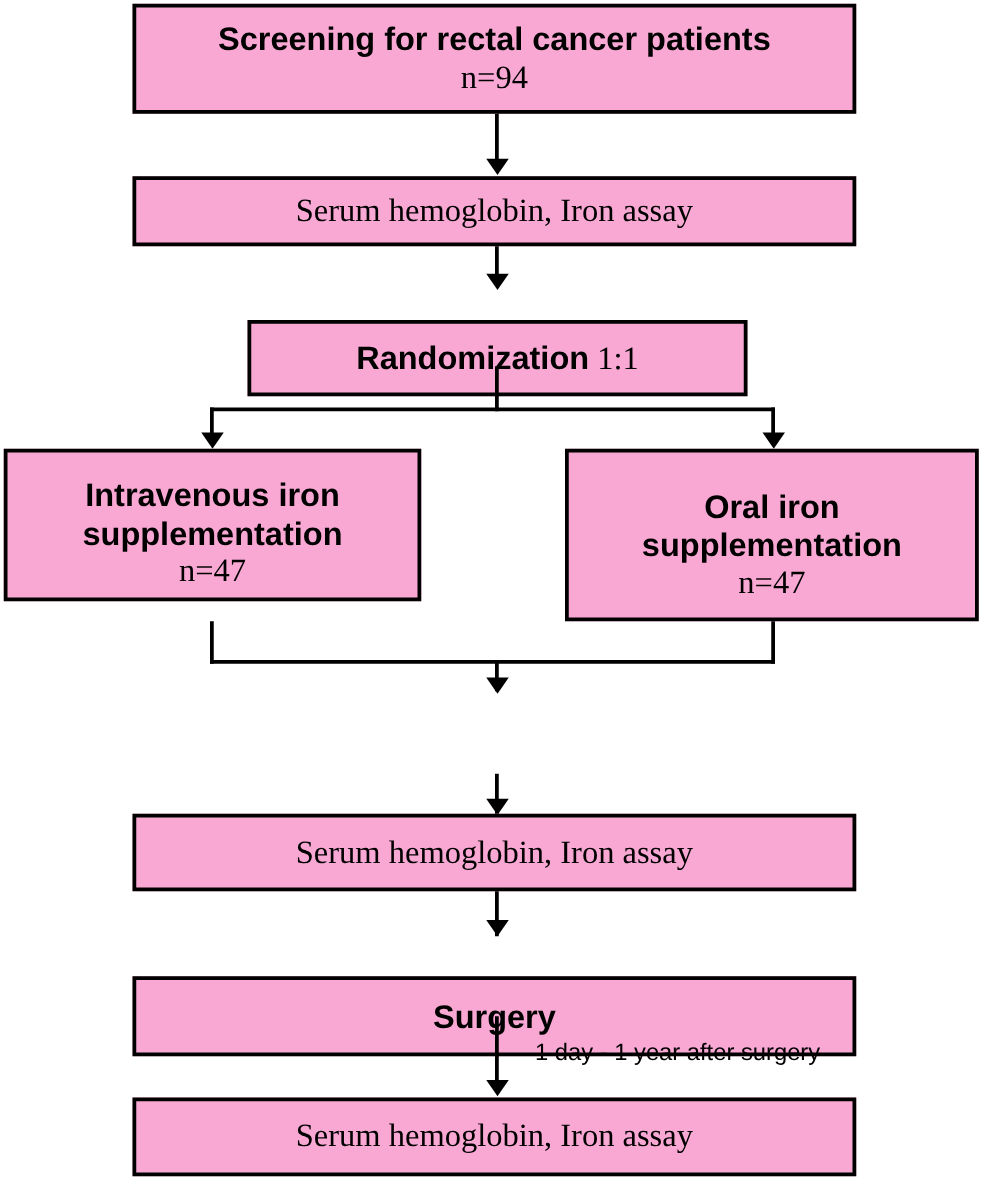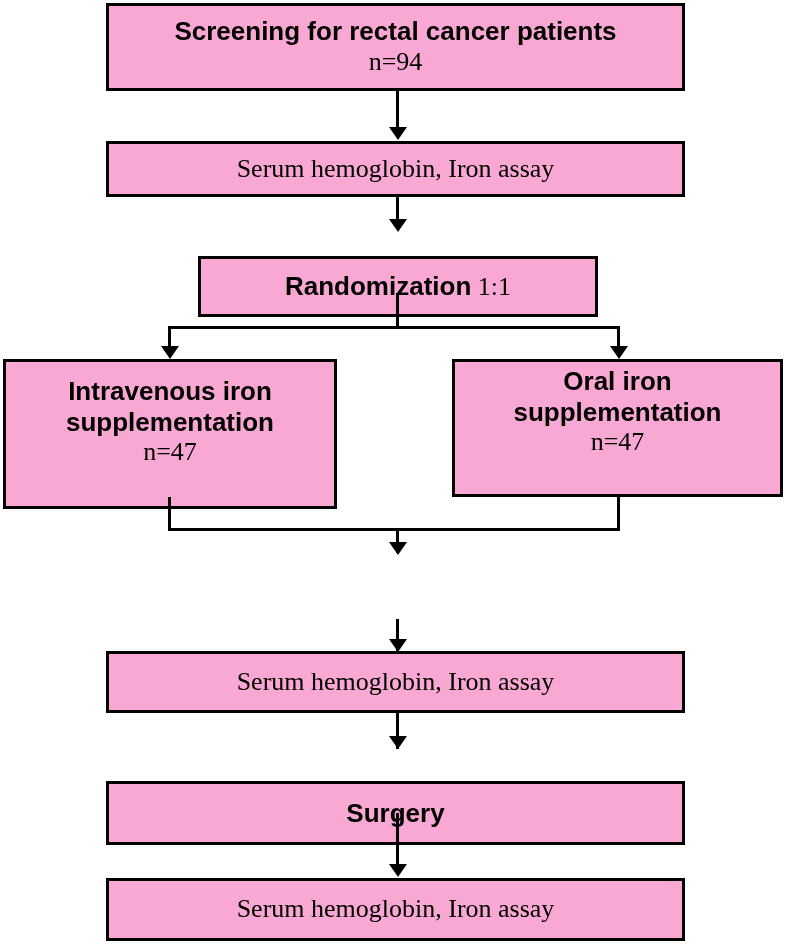--- a/index.html
+++ b/index.html
@@ -89,27 +89,27 @@
     <span class="ln t25"><span class="b">Randomization</span><span class="r"> 1:1</span></span>
   </div>
 
   <div class="vline" style="left:396px; top:293px; height:36px;"></div>
   <div class="hline" style="left:168px; top:326px; width:452px;"></div>
   <div class="vline" style="left:168px; top:326px; height:28px;"></div>
   <div class="arrowhead" style="left:161px; top:346px;"></div>
   <div class="vline" style="left:617px; top:326px; height:28px;"></div>
   <div class="arrowhead" style="left:610px; top:346px;"></div>
 
-  <div class="node" style="left:3px; top:359px; width:334px; height:150px; justify-content:flex-start; padding-top:14px;">
+  <div class="node" style="left:3px; top:359px; width:334px; height:122px; justify-content:center; padding-top:14px;">
     <span class="ln b t25">Intravenous iron</span>
     <span class="ln b t25">supplementation</span>
     <span class="ln r t25">n=47</span>
   </div>
 
-  <div class="node" style="left:452px; top:359px; width:331px; height:138px; justify-content:flex-start; padding-top:4px;">
+  <div class="node" style="left:452px; top:359px; width:331px; height:138px; justify-content:flex-start; padding-top:28px;">
     <span class="ln b t25">Oral iron</span>
     <span class="ln b t25">supplementation</span>
     <span class="ln r t25">n=47</span>
   </div>
 
   <div class="vline" style="left:168px; top:497px; height:34px;"></div>
   <div class="vline" style="left:617px; top:497px; height:34px;"></div>
   <div class="hline" style="left:168px; top:528px; width:452px;"></div>
   <div class="vline" style="left:396px; top:528px; height:25px;"></div>
   <div class="arrowhead" style="left:389px; top:542px;"></div>
@@ -124,18 +124,19 @@
 
   <div class="vline" style="left:396px; top:713px; height:36px;"></div>
   <div class="arrowhead" style="left:389px; top:736px;"></div>
 
   <div class="node" style="left:106px; top:781px; width:579px; height:64px;">
     <span class="ln b t25">Surgery</span>
   </div>
 
   <div class="vline" style="left:396px; top:813px; height:58px;"></div>
   <div class="arrowhead" style="left:389px; top:864px;"></div>
+  <div class="edge-label" style="left:428px; top:832px;">1 day - 1 year after surgery</div>
 
   <div class="node" style="left:106px; top:878px; width:579px; height:63px;">
     <span class="ln r t25">Serum hemoglobin, Iron assay</span>
   </div>
 
 </div>
 
 </body></html>

